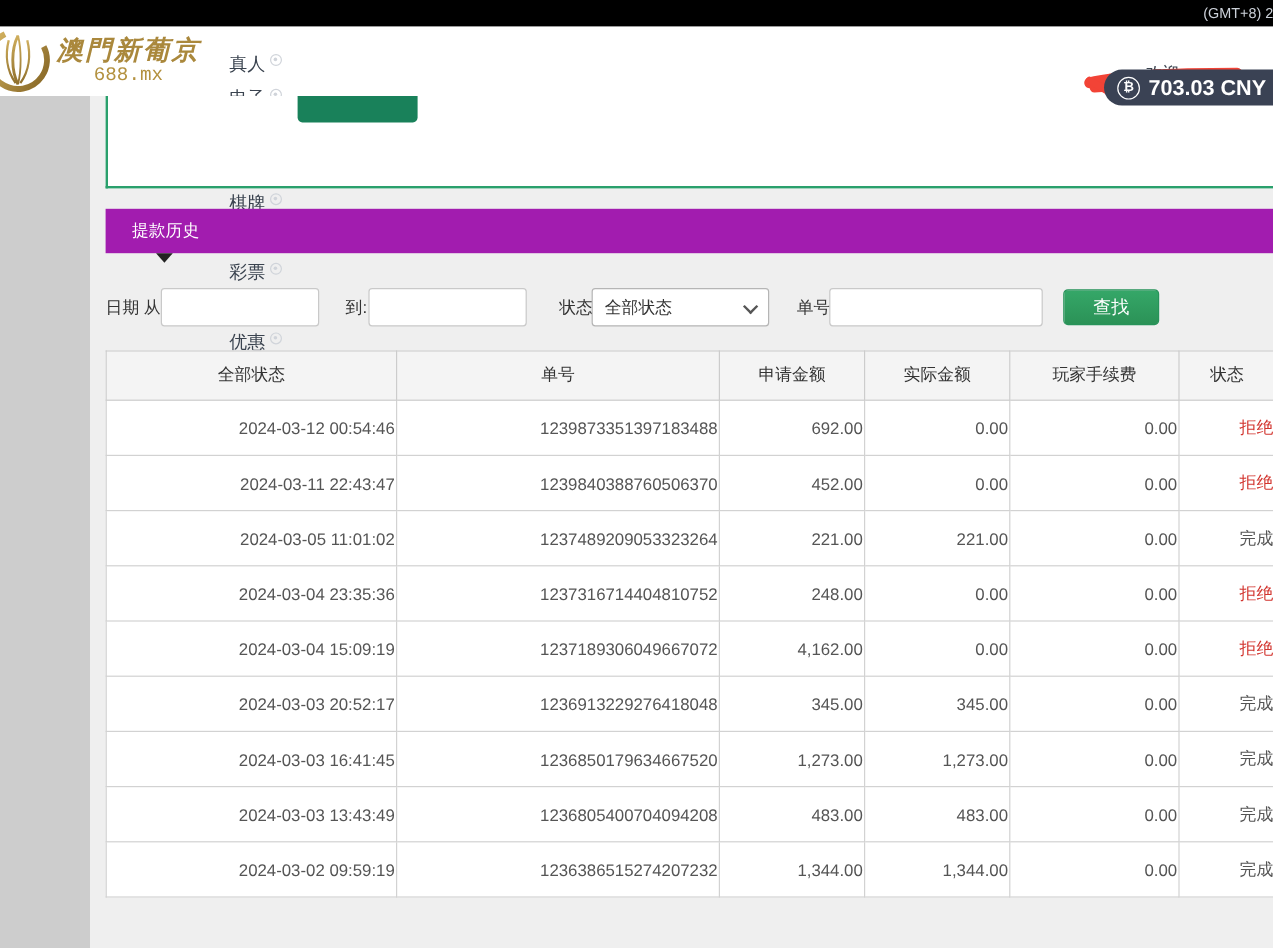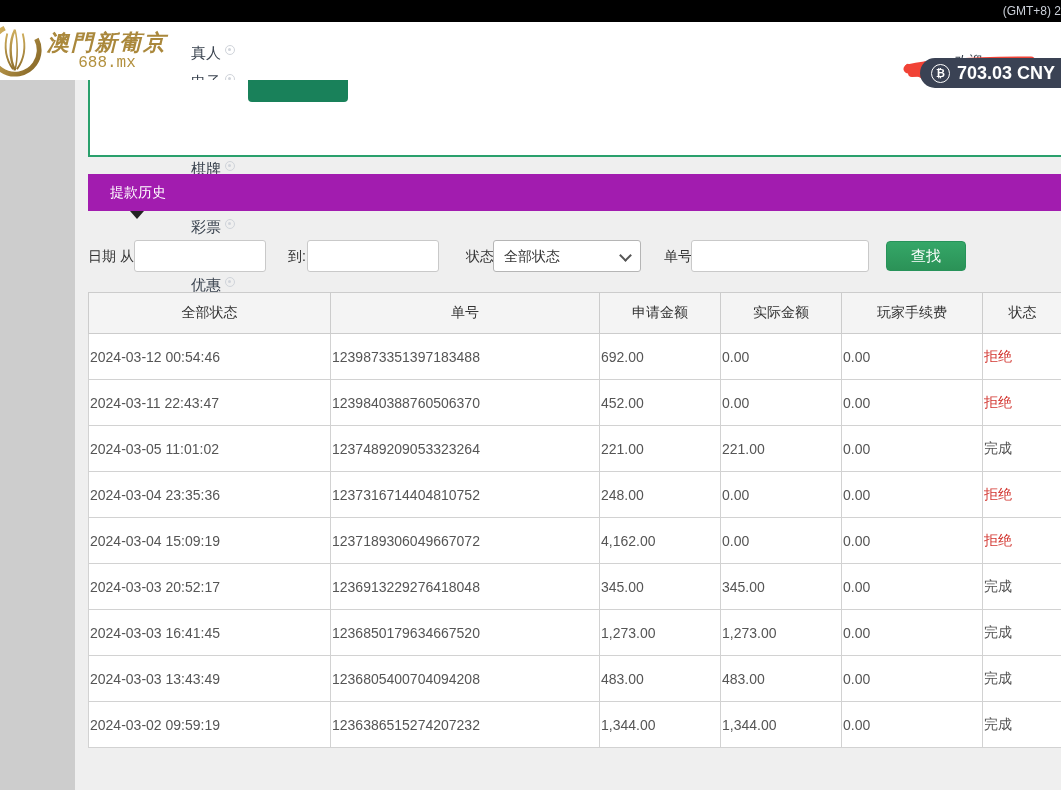--- a/index.html
+++ b/index.html
@@ -39,21 +39,21 @@
   #lbl-from{left:88px;} #inp-from{left:134px;width:132px;}
   #lbl-to{left:288px;} #inp-to{left:307px;width:132px;}
   #lbl-status{left:466px;}
   .select-box{position:absolute;left:493px;top:0;width:148px;height:32px;border:1px solid #b5b5b5;border-radius:3px;box-sizing:border-box;background:#fff;font-size:14px;color:#333;line-height:30px;padding-left:10px;cursor:pointer;}
   .select-chevron{position:absolute;right:10px;top:10px;width:7px;height:7px;border-left:2px solid #555;border-bottom:2px solid #555;transform:rotate(-45deg);}
   #lbl-order{left:664px;} #inp-order{left:691px;width:178px;}
   .search-btn{position:absolute;left:886px;top:1px;width:80px;height:30px;background:linear-gradient(#35a768,#2b9257);border:1px solid #27935a;border-radius:4px;color:#fff;font-size:15px;cursor:pointer;font-family:Liberation Mono, monospace;}
   
   .history-table{position:absolute;left:88px;top:292px;width:974px;border-collapse:collapse;table-layout:fixed;background:#fff;}
   .history-table th{height:38px;background:#f4f4f4;border:1px solid #cccccc;font-size:14px;font-weight:400;color:#333;text-align:center;}
-  .history-table td{height:43px;border:1px solid #d2d2d2;font-size:14px;color:#555;text-align:left;background:#fff;overflow:hidden;white-space:nowrap;}
+  .history-table td{height:43px;border:1px solid #d2d2d2;font-size:14px;color:#555;text-align:right;background:#fff;overflow:hidden;white-space:nowrap;}
   td.status-rejected{color:#d2342e;}
   td.status-completed{color:#555;}
 </style>
 </head>
 <body>
 
 <div class="topbar">
   <span class="topbar-text">(GMT+8) 2</span>
 </div>
 

